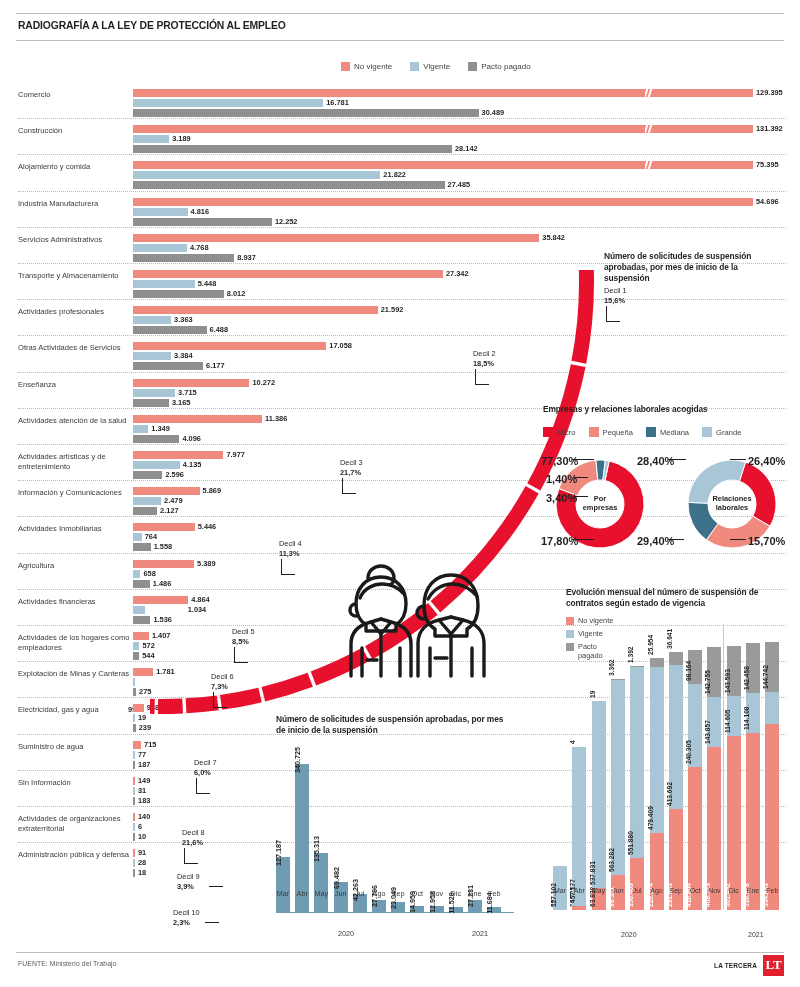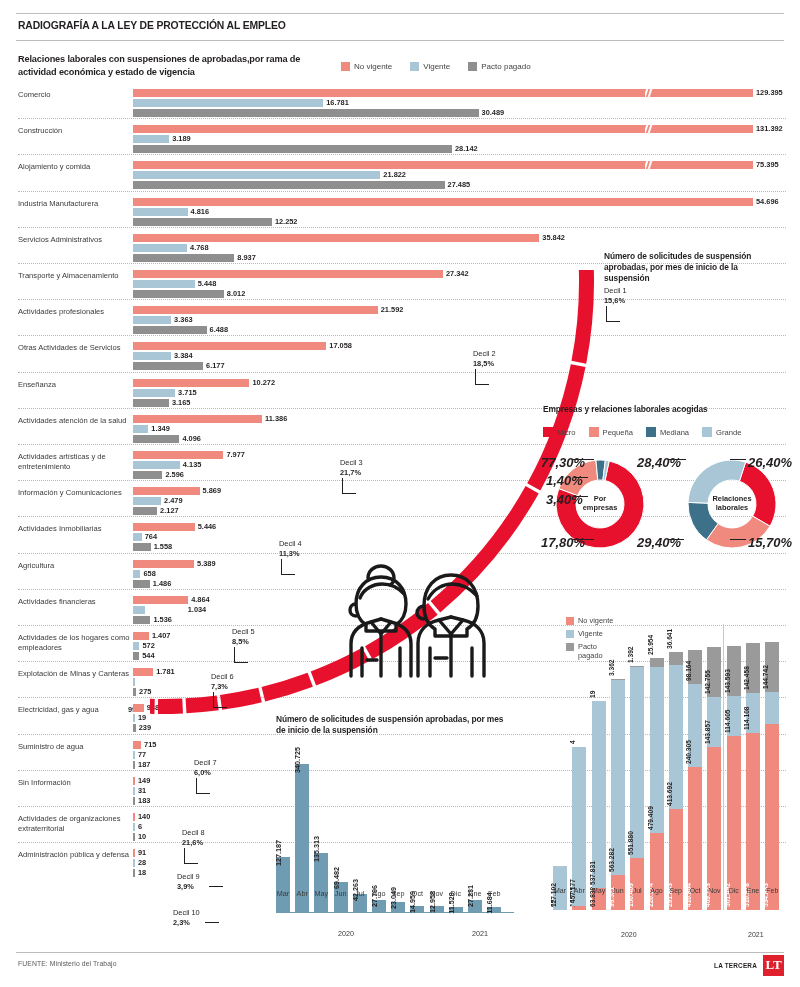--- a/index.html
+++ b/index.html
@@ -85,21 +85,21 @@
 
   
   #legend-donut { position: absolute; left: 543px; top: 427px; display: flex; gap: 13px; align-items: center; }
   #legend-donut .lg { font-size: 7.6px; }
 
   .donut-center {
     position: absolute; text-align: center; font-size: 7.4px; font-weight: bold;
     line-height: 9px; color: #231f20;
   }
   .pct {
-    position: absolute; font-size: 13px; font-weight: bold; white-space: nowrap; font-style: italic;
+    position: absolute; font-size: 11px; font-weight: bold; white-space: nowrap;
   }
 
   
   #monthly { position: absolute; left: 276px; top: 740px; width: 240px; height: 200px; }
   .mb-col { position: absolute; bottom: 28px; width: 14px; }
   .mb-bar { position: absolute; bottom: 0; width: 14px; background: #6f9cb3; }
   .mb-val {
     position: absolute; left: 50%; transform: translateX(-50%) rotate(-90deg);
     transform-origin: center bottom; font-size: 7.2px; font-weight: bold;
     white-space: nowrap; color: #231f20;
@@ -157,21 +157,20 @@
   }
 </style>
 </head>
 <body>
 
 <div id="page">
 
   <div class="rule" id="rule-top"></div>
   <div id="main-title">RADIOGRAFÍA A LA LEY DE PROTECCIÓN AL EMPLEO</div>
   <div class="rule" id="rule-under"></div>
-  <div id="section-title-1">Relaciones laborales con suspensiones de aprobadas,por rama de actividad económica y estado de vigencia</div>
 
   <div id="legend-top">
       <div class="lg">
         <span class="sw" style="background: rgb(240, 138, 126);"></span>
         <span>No vigente</span>
       </div>
       <div class="lg">
         <span class="sw" style="background: rgb(168, 198, 214);"></span>
         <span>Vigente</span>
       </div>
@@ -589,20 +588,21 @@
       </div>
       <div class="mb-col" style="left: 211.2px;">
         <div class="mb-bar" style="height: 5.07515px;"></div>
         <div class="mb-val" style="bottom: 9.07515px;">11.684</div>
         <div class="mb-lab">Feb</div>
       </div>
       <div class="mb-year" style="left: 62px;">2020</div>
       <div class="mb-year" style="left: 196px;">2021</div>
     </div>
 
+  <div class="blk-title" id="t-stack">Evolución mensual del número de suspensión de contratos según estado de vigencia</div>
   <div id="stack">
     <div id="stack-legend">
         <div class="lg">
           <span class="sw" style="background: rgb(240, 138, 126); width: 8px; height: 8px;"></span>
           <span style="line-height: 9px; white-space: pre-line;">No vigente</span>
         </div>
         <div class="lg">
           <span class="sw" style="background: rgb(168, 198, 214); width: 8px; height: 8px;"></span>
           <span style="line-height: 9px; white-space: pre-line;">Vigente</span>
         </div>

